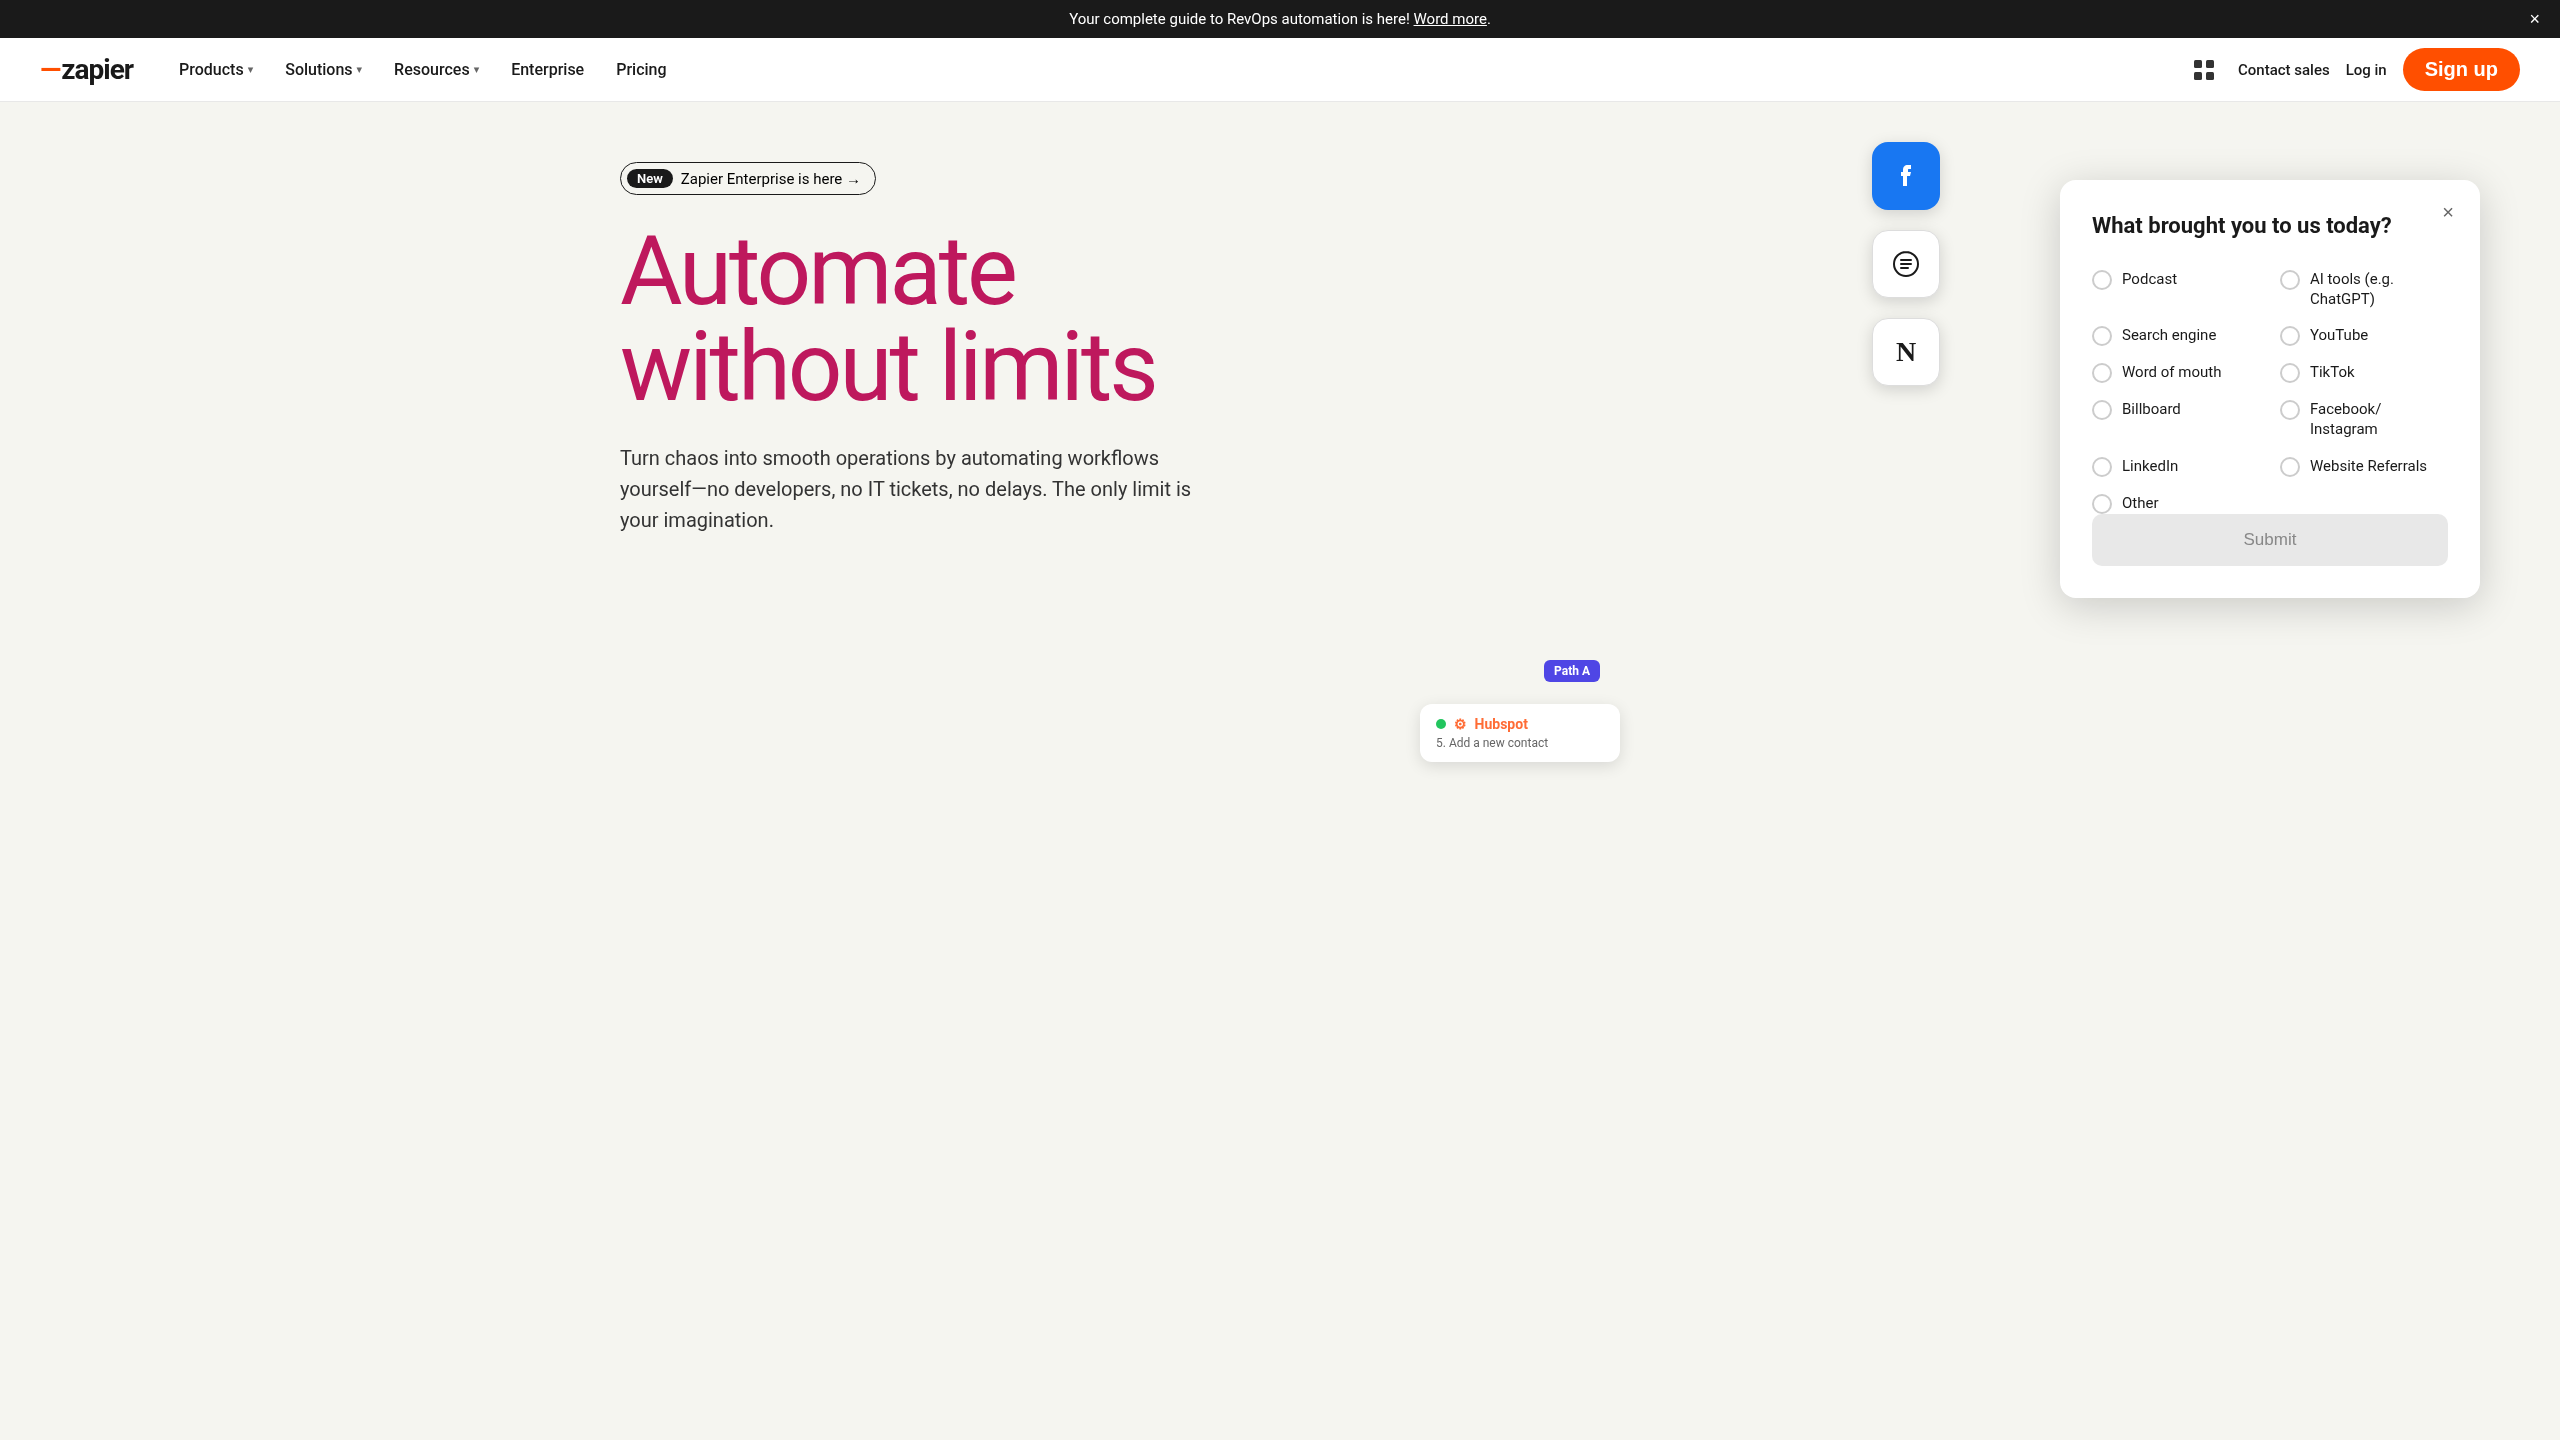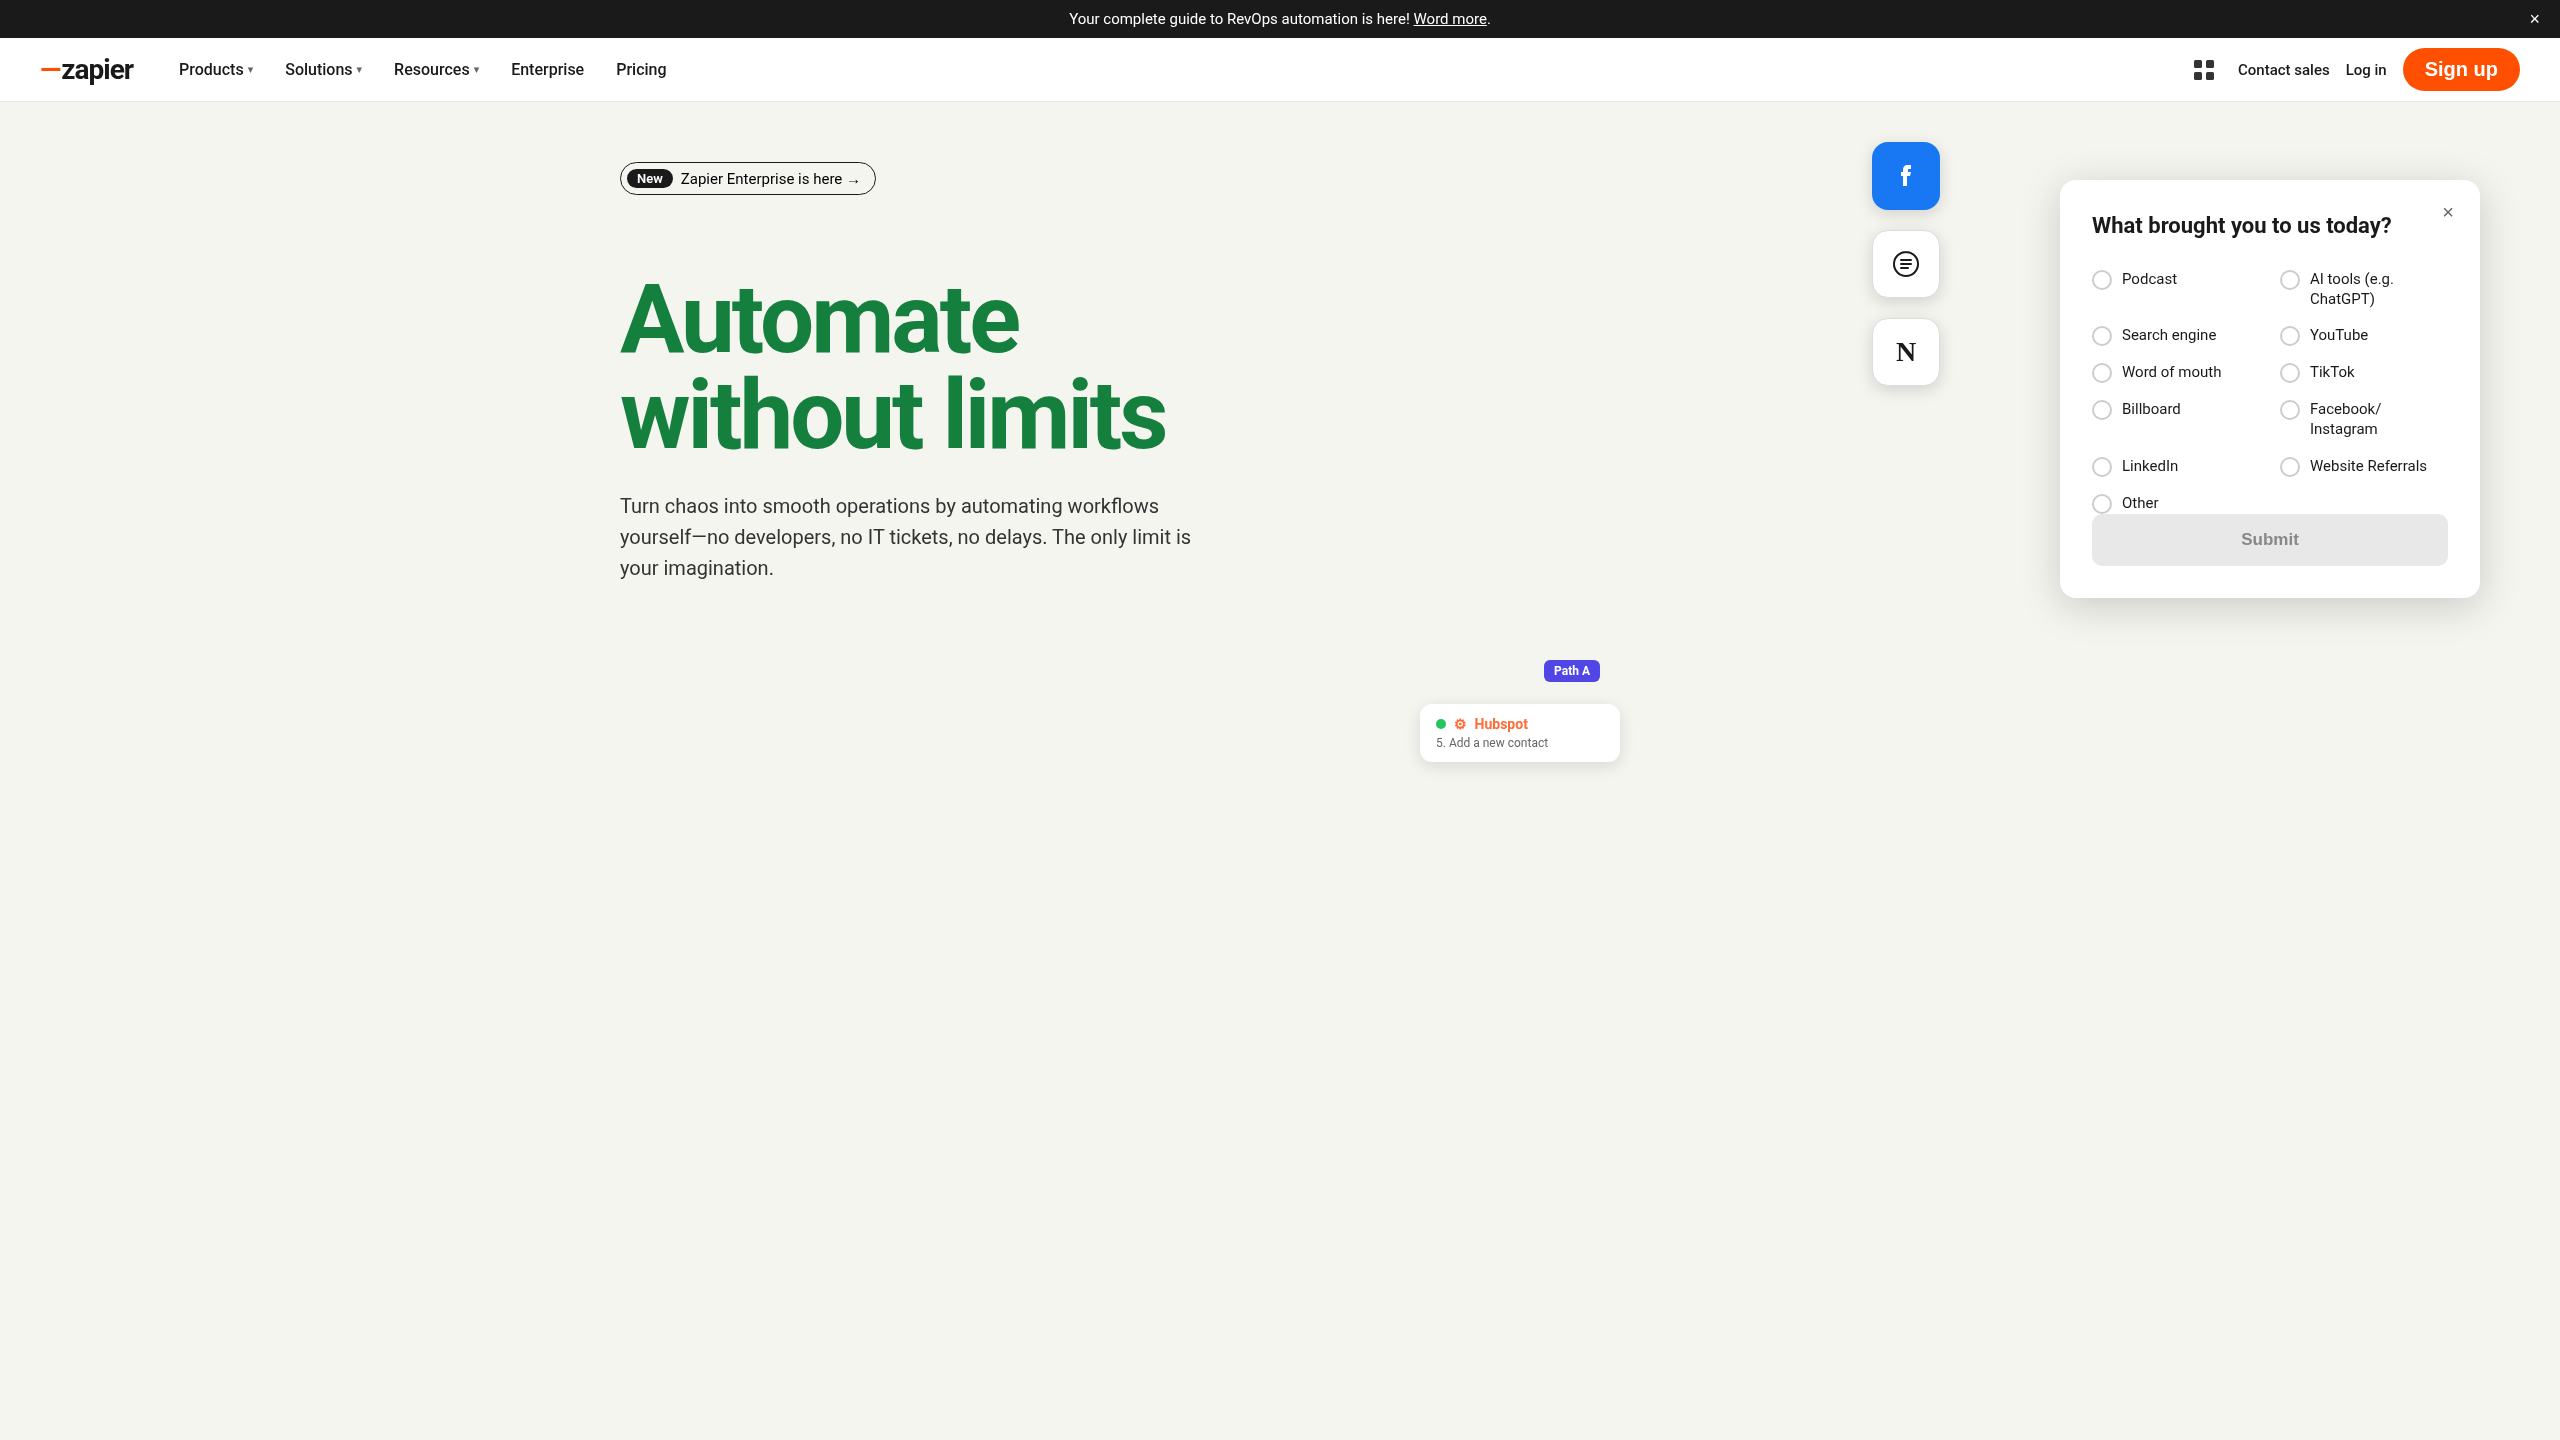--- a/index.html
+++ b/index.html
@@ -139,27 +139,26 @@
     .hero-badge-new {
       background: #1a1a1a;
       color: #fff;
       border-radius: 15px;
       padding: 2px 10px;
       font-size: 13px;
       font-weight: 600;
     }
     .hero-title {
       font-size: 96px;
-      font-weight: 700;
+      font-weight: 400;
       line-height: 1.0;
-      color: #15803d;
+      color: #be185d;
       letter-spacing: -3px;
       max-width: 700px;
       margin-bottom: 28px;
-      margin-top: 48px;
     }
     .hero-subtitle {
       font-size: 20px;
       color: #333;
       max-width: 580px;
       line-height: 1.55;
       margin-bottom: 40px;
     }
     .hero-buttons {
       display: flex;
@@ -317,21 +316,21 @@
       line-height: 1.35;
     }
     .survey-submit {
       width: 100%;
       padding: 16px;
       background: #e8e8e8;
       color: #888;
       border: none;
       border-radius: 10px;
       font-size: 17px;
-      font-weight: 700;
+      font-weight: 400;
       cursor: not-allowed;
     }
   </style>
 </head>
 <body>
 
 <div class="announce-bar">
   <span>Your complete guide to RevOps automation is here!</span>
   <a href="#">Word more</a>.
   <button class="announce-close">×</button>

